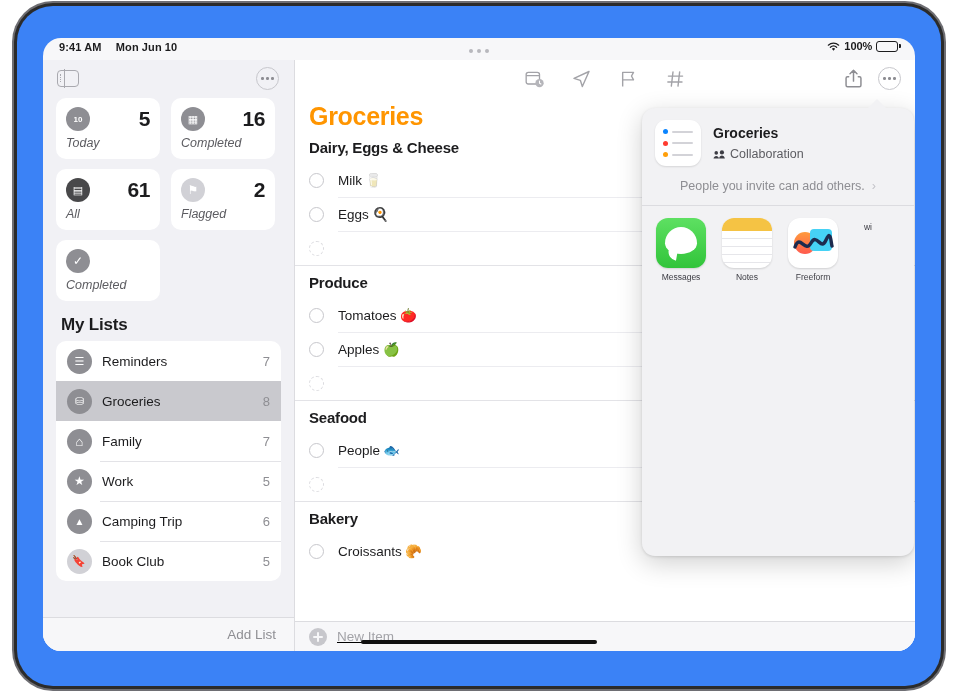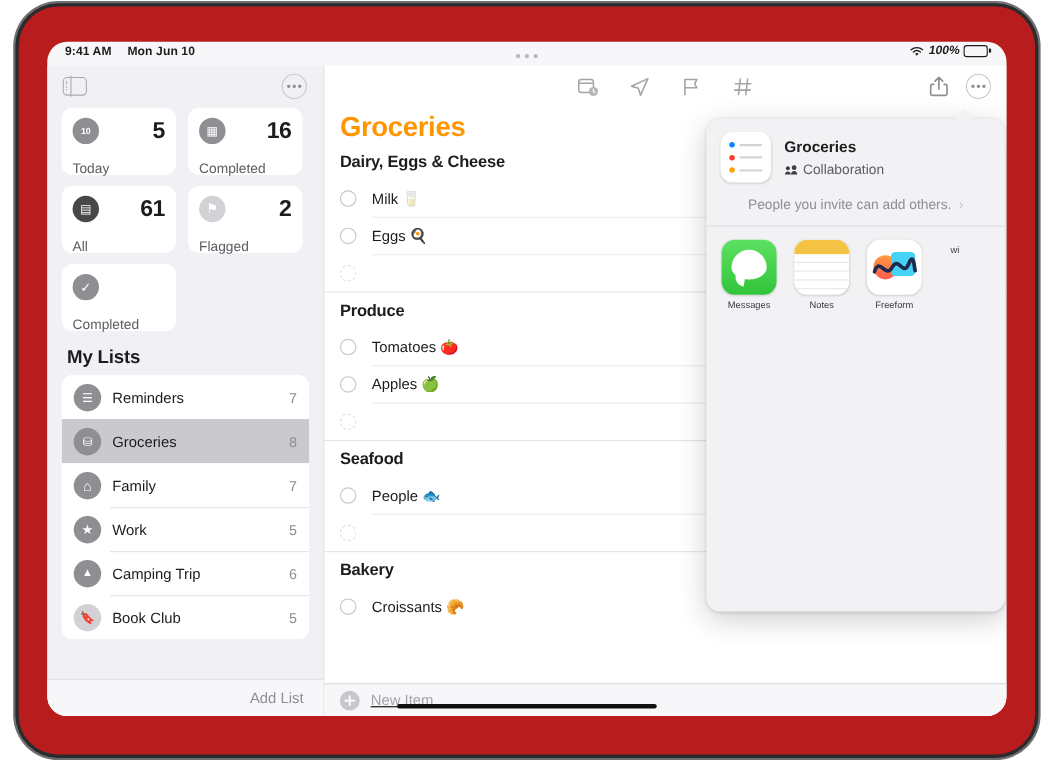--- a/index.html
+++ b/index.html
@@ -5,41 +5,41 @@
   * { margin:0; padding:0; box-sizing:border-box; }
   html,body { width:958px; height:692px; overflow:hidden; }
   body {
     background:#ffffff;
     font-family:"Liberation Sans", sans-serif;
     -webkit-font-smoothing:antialiased;
   }
   
   #device {
     position:absolute; left:17px; top:6px; width:924px; height:680px;
-    background:#b91c1c; border-radius:36px;
+    background:#3b82f6; border-radius:36px;
     box-shadow:0 0 0 3px #2b2b2b, 0 0 0 5px #6e6e73;
   }
   #bezel-dot {
     position:absolute; left:43px; top:339px; width:7px; height:9px;
     background:#16305e; border-radius:2px; opacity:.85;
   }
   #screen {
     position:absolute; left:26px; top:32px; width:872px; height:613px;
     background:#f7f7f9; border-radius:18px; overflow:hidden;
   }
   
   #statusbar {
     position:absolute; left:0; top:0; width:100%; height:22px;
     font-size:11px; font-weight:bold; color:#1c1c1e;
   }
   #status-left { position:absolute; left:16px; top:3px; letter-spacing:.1px; }
   #status-left .sep { display:inline-block; width:8px; }
   #status-right {
     position:absolute; right:14px; top:2px;
-    display:flex; align-items:center; gap:4px; font-size:11px;font-style:italic;
+    display:flex; align-items:center; gap:4px; font-size:11px;
   }
   .wifi-ico { width:13px; height:10px; position:relative; top:1px; }
   .batt { display:flex; align-items:center; gap:1px; }
   .batt-body {
     width:22px; height:11px; border:1.3px solid #1c1c1e; border-radius:3px;
     padding:1.3px;
   }
   .batt-fill { width:100%; height:100%; background:#1c1c1e; border-radius:1px; }
   .batt-tip { width:1.6px; height:4px; background:#1c1c1e; border-radius:0 1px 1px 0; }
   
@@ -82,21 +82,21 @@
     width:104px; height:61px; background:#fff; border-radius:10px;
     position:relative; padding:9px 10px 0 10px; cursor:pointer;
   }
   .sc-top { display:flex; align-items:center; justify-content:space-between; }
   .sc-ico {
     width:24px; height:24px; border-radius:50%;
     display:flex; align-items:center; justify-content:center;
     color:#fff; font-size:11px; background:#8e8e93;
   }
   .sc-count { font-size:21px; font-weight:bold; color:#1c1c1e; letter-spacing:-.4px; }
-  .sc-label { font-size:12.5px; color:#5c5c61; margin-top:15px; }
+  .sc-label { font-size:12.5px; color:#5c5c61; margin-top:5px;font-style:italic; }
 
   #mylists-title {
     font-size:17px; font-weight:bold; color:#1c1c1e;
     padding:14px 0 6px 18px; letter-spacing:-.2px;
   }
   #lists-card {
     margin:0 13px; background:#fff; border-radius:10px; overflow:hidden;
   }
   .list-row {
     height:40px; display:flex; align-items:center; padding:0 11px;

